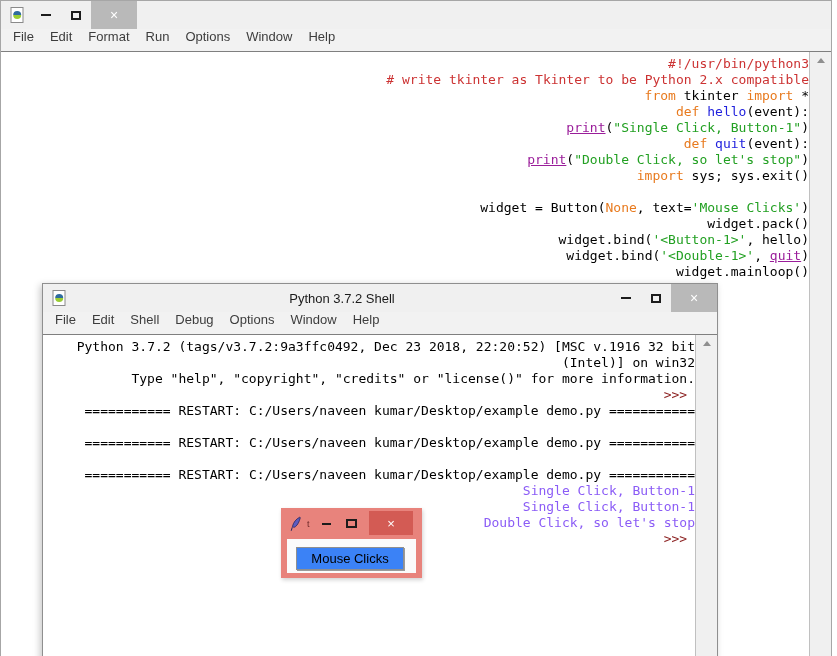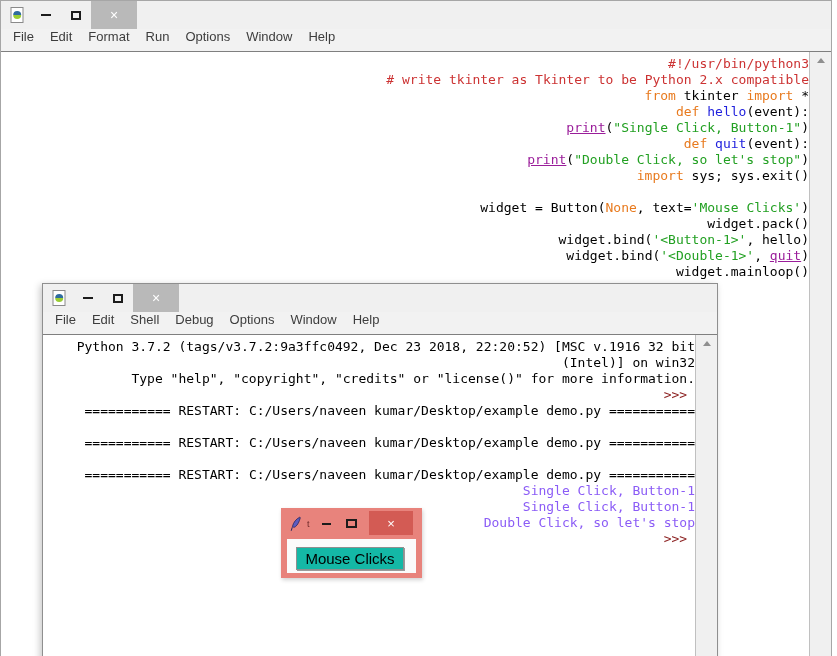--- a/index.html
+++ b/index.html
@@ -64,23 +64,23 @@
   .tk-titlebar { position:relative; height:28px; display:flex; align-items:center;
                  padding:3px 6px 0 8px; }
   .tk-title { font-size:9px; color:#6e2a2a; margin-left:5px; }
   .tk-min { width:9px; height:2px; background:#1c1c1c; margin-left:12px; }
   .tk-max { width:11px; height:9px; border:2px solid #1c1c1c; margin-left:15px; }
   .tk-close { position:absolute; right:9px; top:3px; width:44px; height:24px; background:#d35b54;
               color:#ffffff; display:flex; align-items:center; justify-content:center;
               font-size:13px; }
   .tk-client { position:absolute; left:6px; right:6px; top:31px; bottom:5px; background:#fbfbfb;
                display:flex; }
-  .tk-button { flex:1; margin:8px 12px 3px 9px; background:#14b8a6; border:1px solid #8f8f8f;
+  .tk-button { flex:1; margin:8px 12px 3px 9px; background:#3b82f6; border:1px solid #8f8f8f;
                box-shadow:1px 1px 0 #9a9a9a; display:flex; align-items:center;
-               justify-content:center; font-size:15px; color:#000000; }
+               justify-content:center; font-size:13px; color:#000000; }
 </style>
 </head>
 <body>
 
 <div class="screen">
 
   <div class="window editor-window">
     <div class="titlebar">
       <span class="win-icon">
         <svg width="15" height="16" viewBox="0 0 15 16">
@@ -120,20 +120,21 @@
 
   <div class="window shell-window">
     <div class="titlebar">
       <span class="win-icon">
         <svg width="15" height="16" viewBox="0 0 15 16">
           <rect x="1" y="0.5" width="12" height="15" fill="#ffffff" stroke="#8a8a8a"></rect>
           <path d="M3.2 8 a4 4 0 0 1 8 0 z" fill="#2f6c9e"></path>
           <path d="M11.2 8 a4 4 0 0 1 -8 0 z" fill="#9acd32"></path>
         </svg>
       </span>
+      <span class="title">Python 3.7.2 Shell</span>
       <span class="controls">
         <span class="ctrl ctrl-min">
             <span class="min-bar"></span>
           </span>
         <span class="ctrl ctrl-max">
             <span class="max-box"></span>
           </span>
         <span class="ctrl ctrl-close">×</span>
       </span>
     </div>

